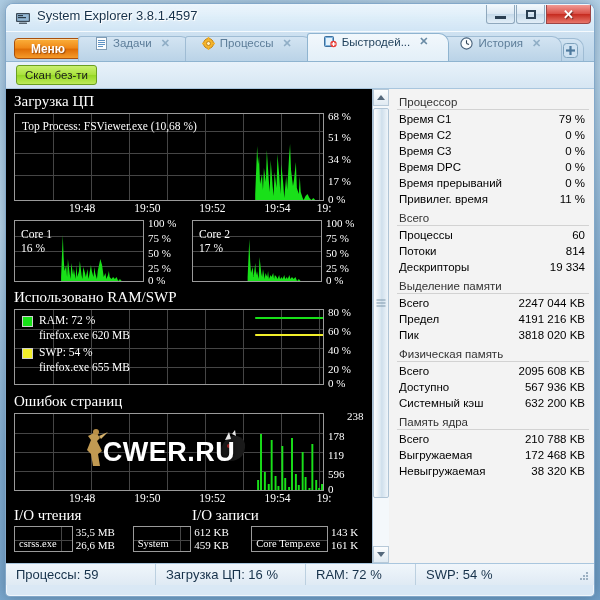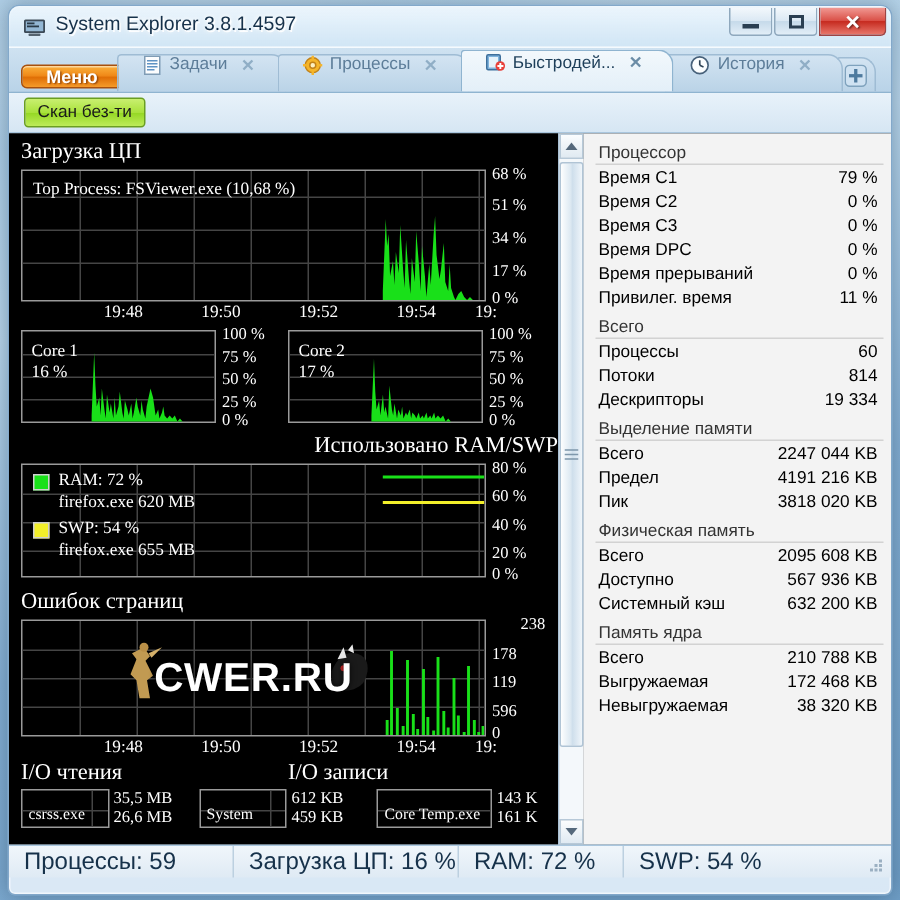--- a/index.html
+++ b/index.html
@@ -78,21 +78,21 @@
     position: relative;
     height: 30px;
     background: linear-gradient(to bottom, #cfe2f1, #b9d3e8);
     border-bottom: 1px solid #8fb4d0;
     display: flex; align-items: flex-end;
     padding-left: 4px;
   }
   .menu-btn {
     position: relative;
     margin: 0 2px 2px 4px;
-    height: 16px; min-width: 68px;
+    height: 21px; min-width: 68px;
     border: 1px solid #a8500d;
     border-radius: 4px;
     background: linear-gradient(to bottom, #fbb03b 0%, #f08a19 45%, #e06f06 55%, #f59b2a 100%);
     color: #fff; font-size: 12px; font-weight: bold;
     display: flex; align-items: center; justify-content: center;
     text-shadow: 1px 1px 1px rgba(120,50,0,0.7);
     cursor: pointer;
     box-shadow: inset 0 1px 0 rgba(255,255,255,0.5);
   }
   .tab {
@@ -308,21 +308,21 @@
     line-height: 14px;
   }
   .stat-val { text-align: right; white-space: nowrap; }
 
   
   .statusbar {
     height: 22px;
     background: linear-gradient(to bottom, #f0f6fb, #dfeaf4);
     border-top: 1px solid #a9c6de;
     display: flex; align-items: center;
-    font-size: 16px; color: #16314a;
+    font-size: 13px; color: #16314a;
     position: relative;
   }
   .status-cell {
     padding-left: 10px;
     border-right: 1px solid #bcd0e0;
     height: 100%;
     display: flex; align-items: center;
     white-space: nowrap;
   }
   .grip {
@@ -507,21 +507,21 @@
         </div>
         <div class="yaxis" style="height:62px;width:44px;">
           <span style="top:-3px;">100 %</span>
           <span style="top:12px;">75 %</span>
           <span style="top:27px;">50 %</span>
           <span style="top:42px;">25 %</span>
           <span style="top:54px;">0 %</span>
         </div>
       </div>
 
-      <div class="sect-title" style="padding-top:7px;text-align:right;">Использовано RAM/SWP</div>
+      <div class="sect-title" style="padding-top:7px;">Использовано RAM/SWP</div>
       <div class="graph-row">
         <div class="graph-box" style="height:76px;">
           <div class="gridline-h" style="top:19px;"></div>
           <div class="gridline-h" style="top:38px;"></div>
           <div class="gridline-h" style="top:57px;"></div>
           <div class="gridline-v" style="left:38px;"></div>
           <div class="gridline-v" style="left:76px;"></div>
           <div class="gridline-v" style="left:114px;"></div>
           <div class="gridline-v" style="left:152px;"></div>
           <div class="gridline-v" style="left:190px;"></div>

